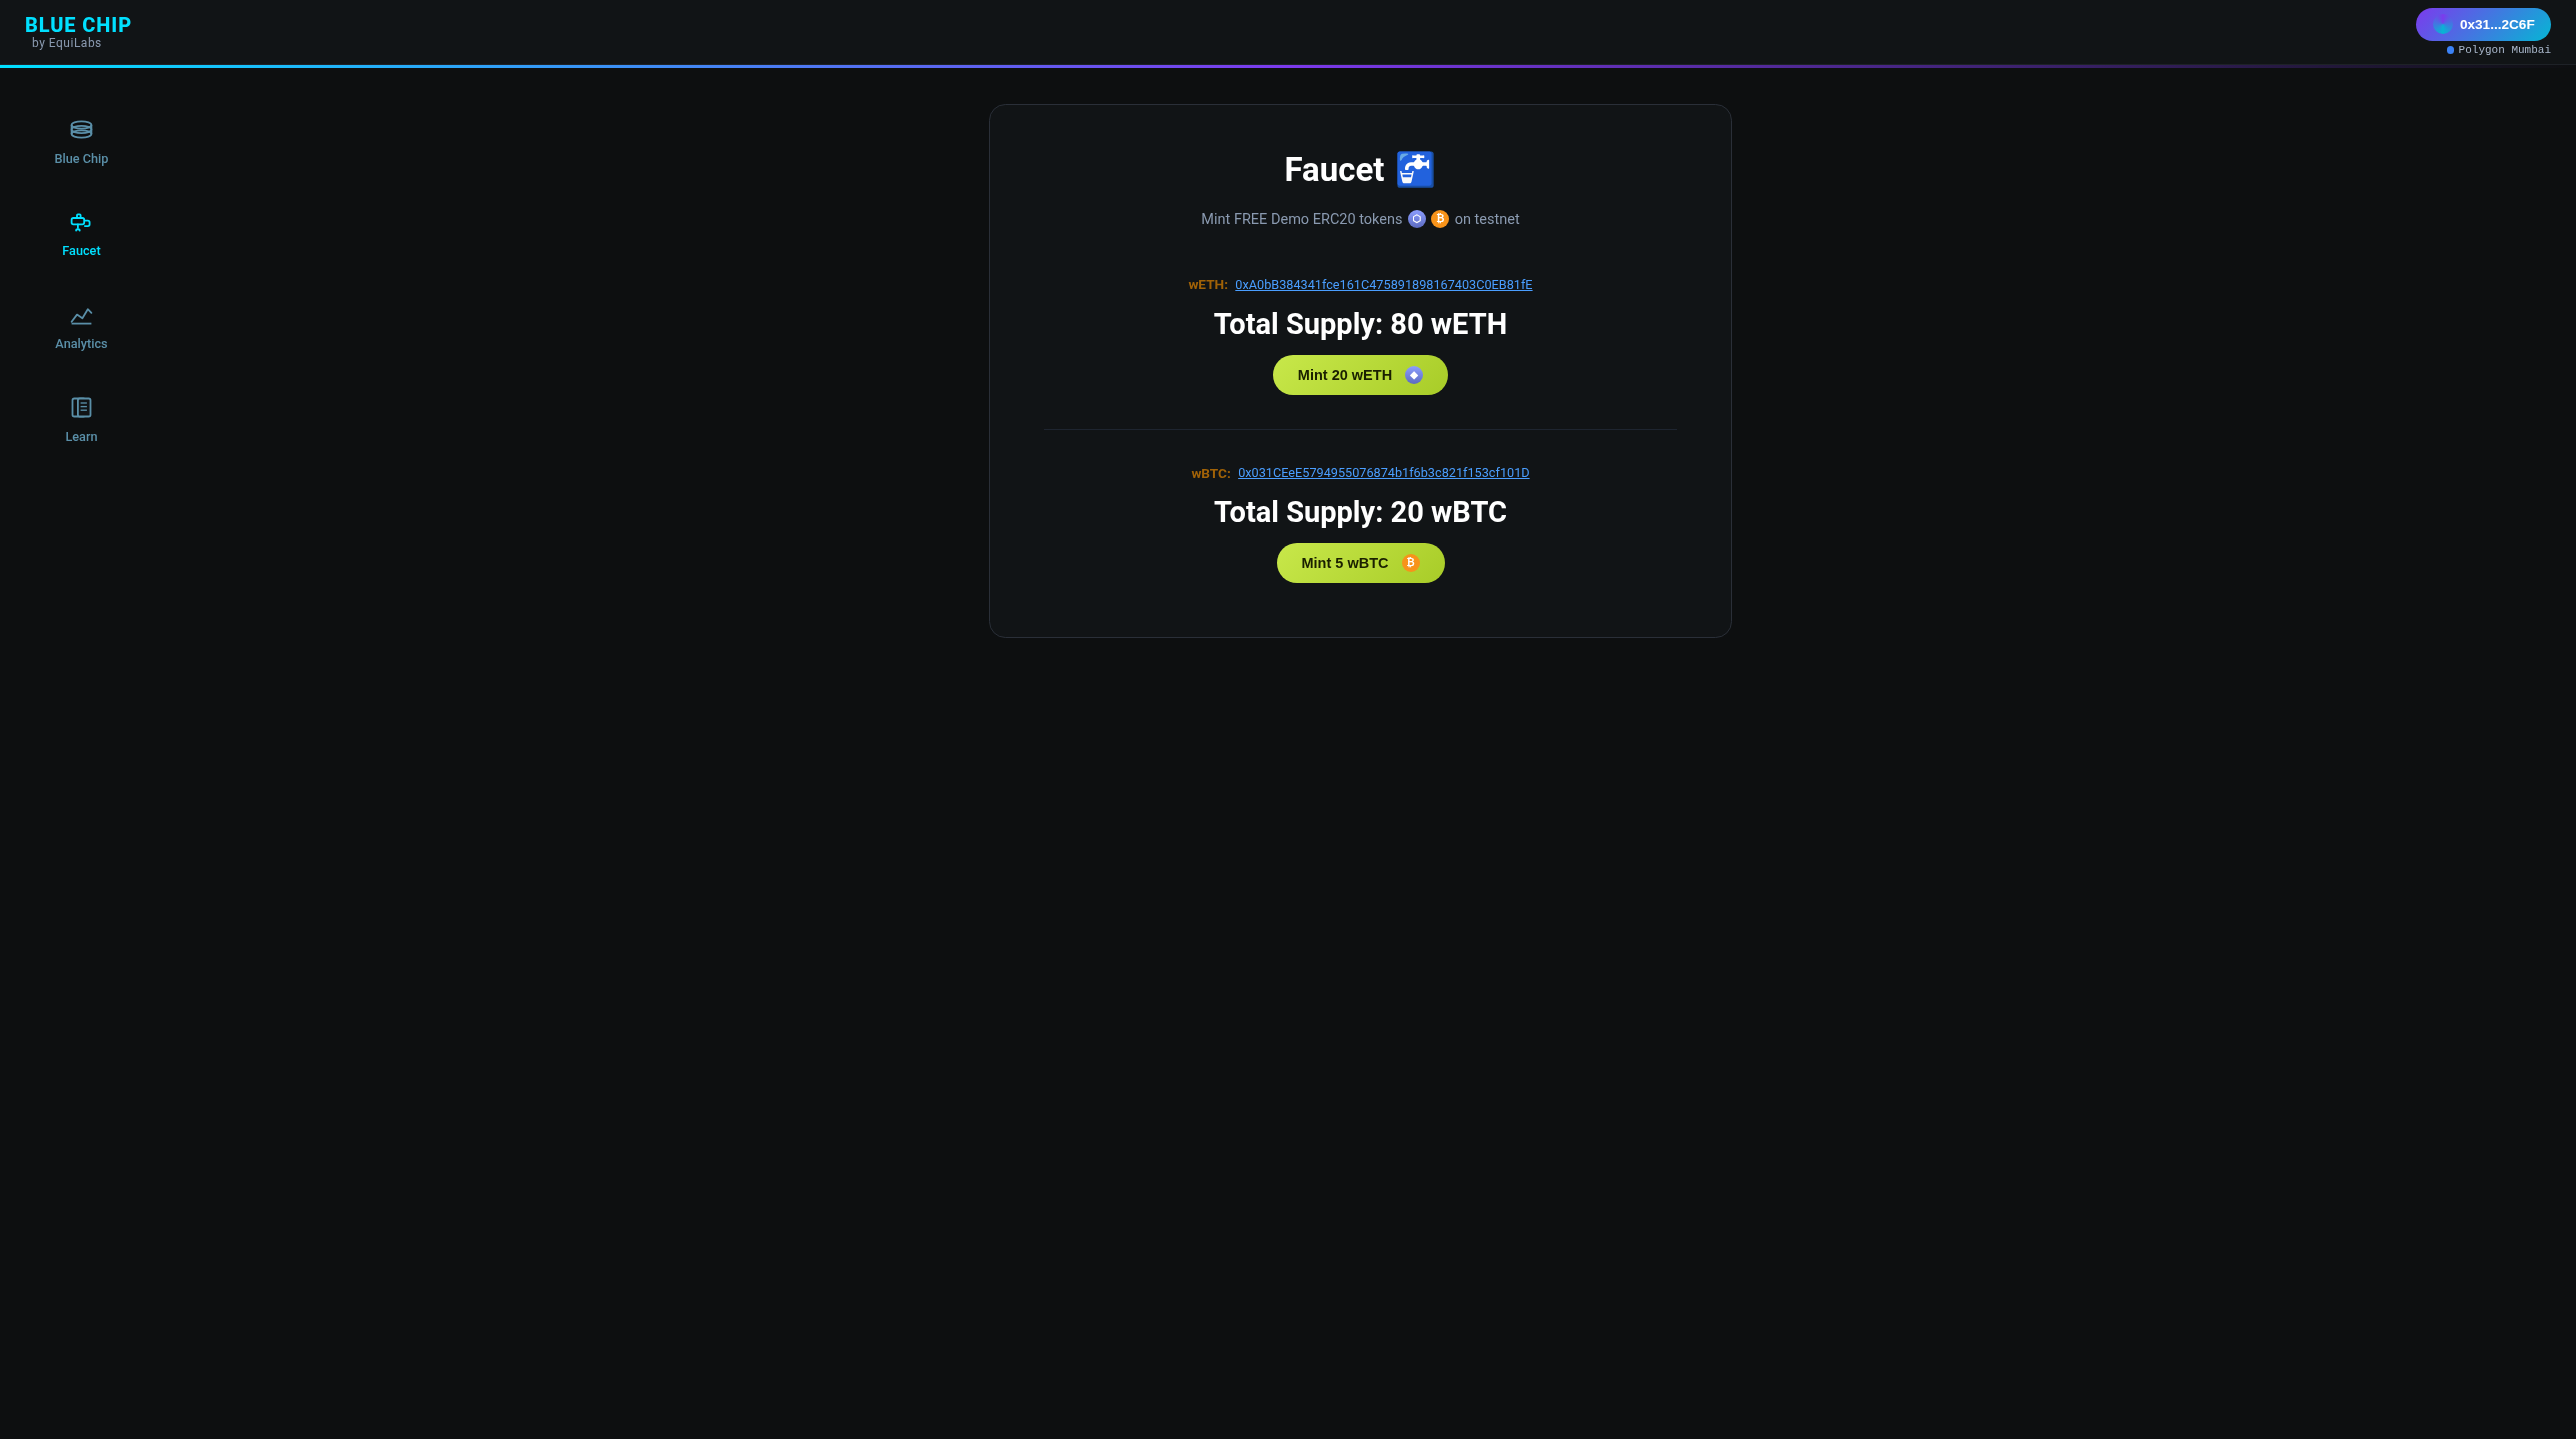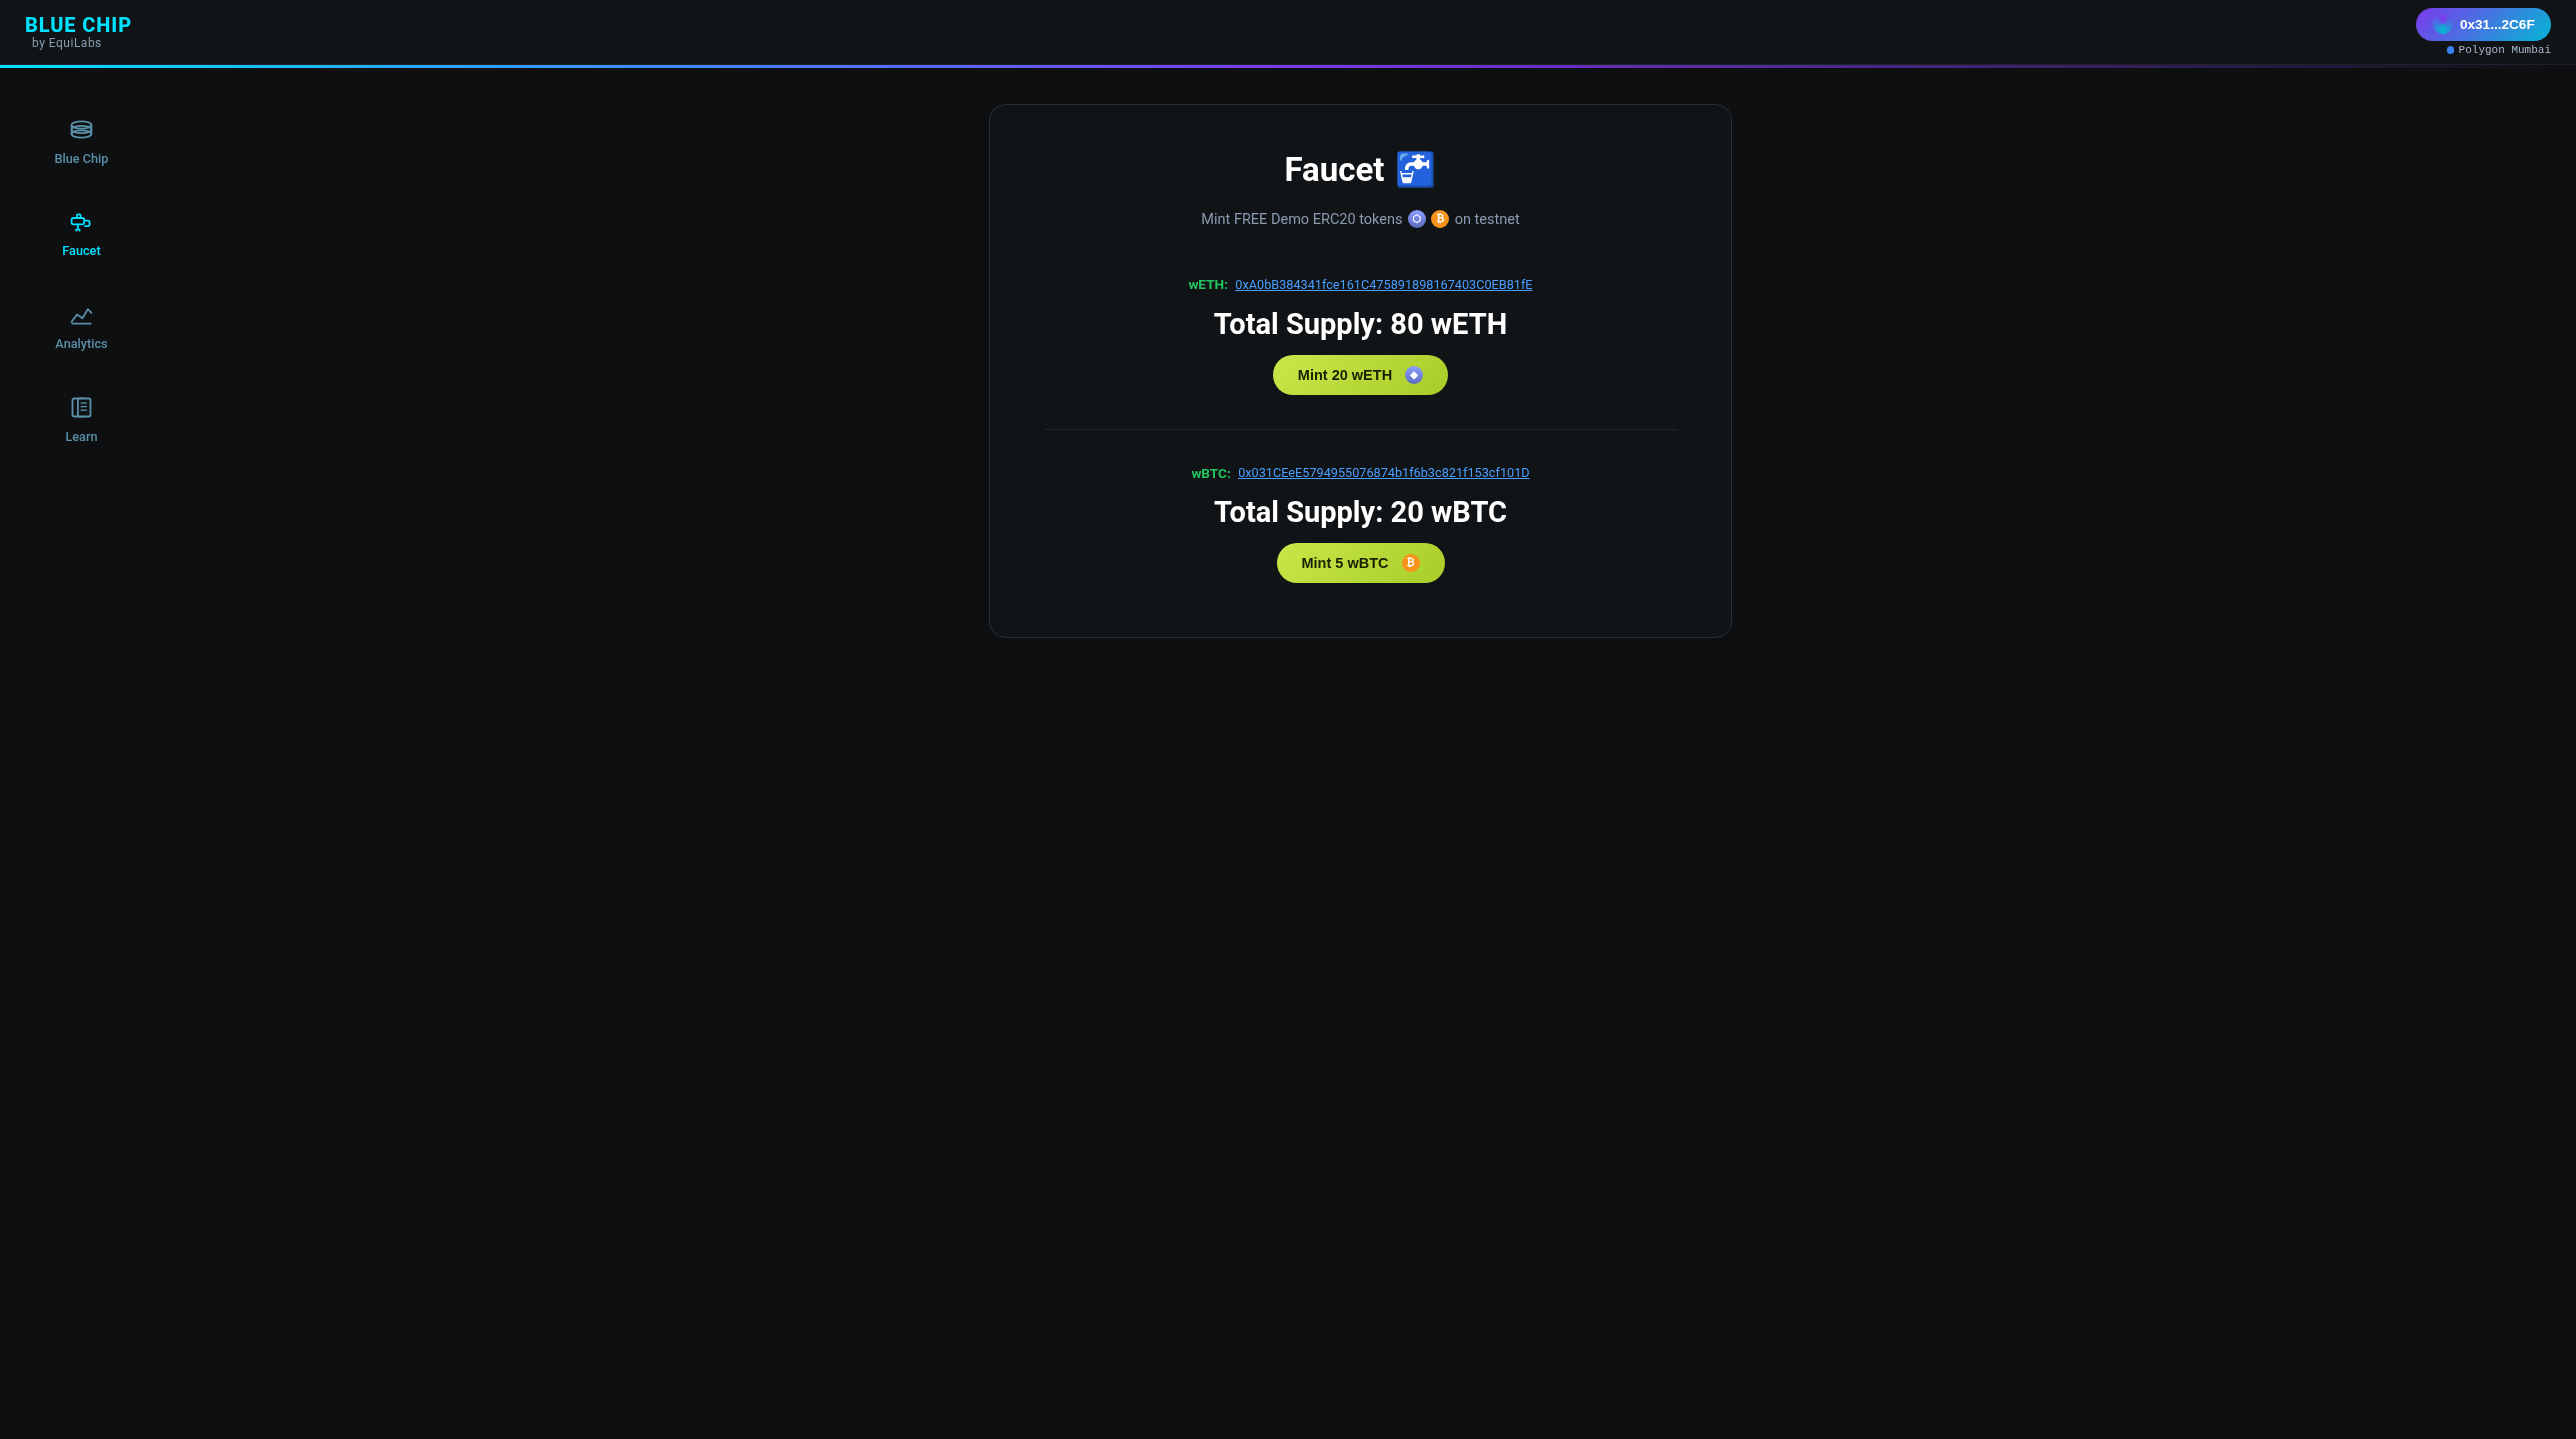--- a/index.html
+++ b/index.html
@@ -210,21 +210,21 @@
       color: #cccccc;
       display: flex;
       align-items: center;
       gap: 7.3px;
       flex-wrap: wrap;
       justify-content: center;
     }
 
     .token-label {
       font-weight: 700;
-      color: #22c55e;
+      color: #a16207;
     }
 
     .token-address-link {
       color: #4a9eff;
       text-decoration: underline;
       font-size: 12.7px;
       cursor: pointer;
       word-break: break-all;
       text-align: left;
     }

